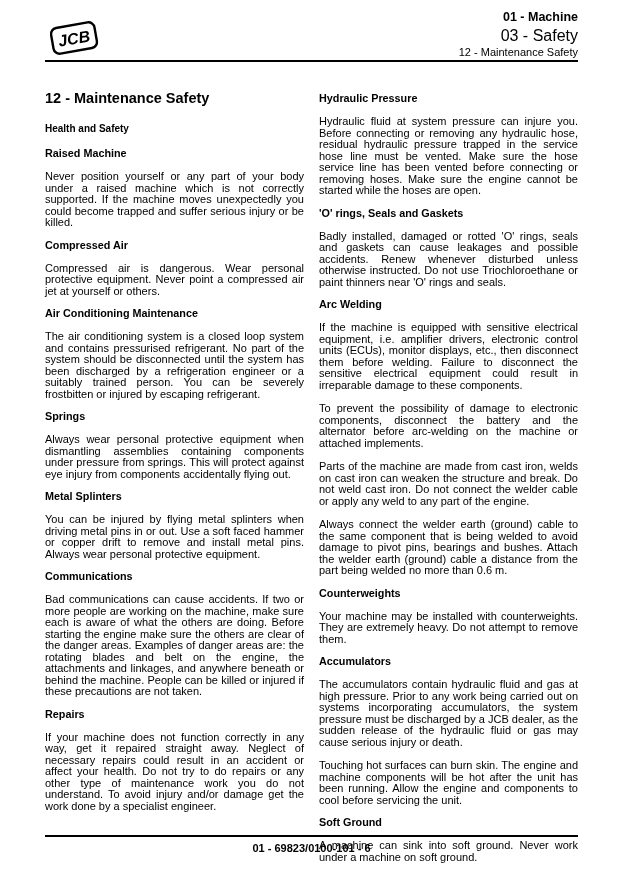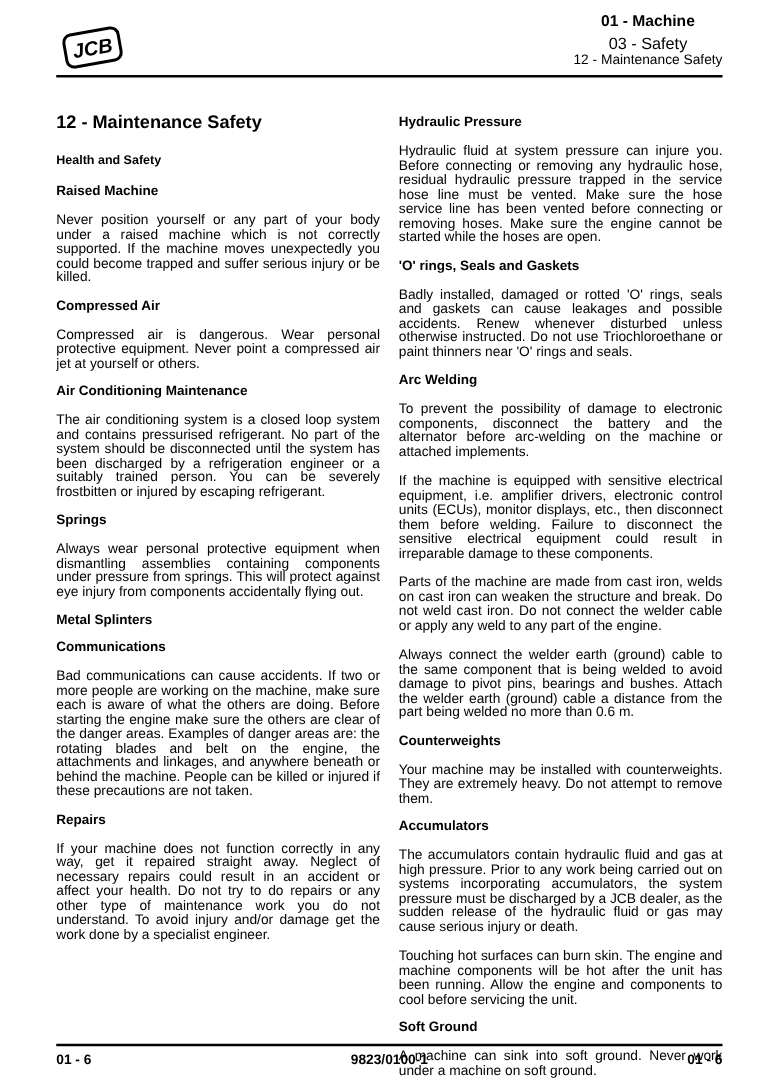--- a/index.html
+++ b/index.html
@@ -24,25 +24,25 @@
   }
   .logo-wrap {
     position: absolute;
     left: 0;
     top: 6px;
   }
   .header-meta {
     position: absolute;
     right: 0;
     top: 0;
-    text-align: center;
+    text-align: right;
     line-height: 1.18;
   }
   .hm-chapter { font-size: 12.5px; font-weight: bold; margin-bottom: 2px; }
-  .hm-section { font-size: 13px; }
+  .hm-section { font-size: 16px; }
   .hm-subsection { font-size: 11px; }
 
   .rule {
     position: absolute;
     left: 45px;
     right: 45px;
     height: 2px;
     background: #000;
   }
   .rule-top { top: 60px; }
@@ -86,24 +86,23 @@
     margin: 12px 0 7px 0;
   }
 
   
   .footer {
     position: absolute;
     top: 842px;
     left: 45px;
     right: 45px;
     display: flex;
-    justify-content: space-between;
+    justify-content: center;
     font-size: 11px;
     font-weight: bold;
-    gap: 44px;
   }
   .footer .f-center { text-align: center; }
 </style>
 </head>
 <body>
 
 <div class="page">
 
   <header class="header">
     <div class="logo-wrap">
@@ -139,20 +138,21 @@
           <section>
             <h3>Air Conditioning Maintenance</h3>
             <p>The air conditioning system is a closed loop system and contains pressurised refrigerant. No part of the system should be disconnected until the system has been discharged by a refrigeration engineer or a suitably trained person. You can be severely frostbitten or injured by escaping refrigerant.</p>
           </section>
           <section>
             <h3>Springs</h3>
             <p>Always wear personal protective equipment when dismantling assemblies containing components under pressure from springs. This will protect against eye injury from components accidentally flying out.</p>
           </section>
           <section>
             <h3>Metal Splinters</h3>
+            <p>You can be injured by flying metal splinters when driving metal pins in or out. Use a soft faced hammer or copper drift to remove and install metal pins. Always wear personal protective equipment.</p>
           </section>
           <section>
             <h3>Communications</h3>
             <p>Bad communications can cause accidents. If two or more people are working on the machine, make sure each is aware of what the others are doing. Before starting the engine make sure the others are clear of the danger areas. Examples of danger areas are: the rotating blades and belt on the engine, the attachments and linkages, and anywhere beneath or behind the machine. People can be killed or injured if these precautions are not taken.</p>
           </section>
           <section>
             <h3>Repairs</h3>
             <p>If your machine does not function correctly in any way, get it repaired straight away. Neglect of necessary repairs could result in an accident or affect your health. Do not try to do repairs or any other type of maintenance work you do not understand. To avoid injury and/or damage get the work done by a specialist engineer.</p>
           </section>
         </div>
@@ -162,22 +162,22 @@
           <section>
             <h3>Hydraulic Pressure</h3>
             <p>Hydraulic fluid at system pressure can injure you. Before connecting or removing any hydraulic hose, residual hydraulic pressure trapped in the service hose line must be vented. Make sure the hose service line has been vented before connecting or removing hoses. Make sure the engine cannot be started while the hoses are open.</p>
           </section>
           <section>
             <h3>'O' rings, Seals and Gaskets</h3>
             <p>Badly installed, damaged or rotted 'O' rings, seals and gaskets can cause leakages and possible accidents. Renew whenever disturbed unless otherwise instructed. Do not use Triochloroethane or paint thinners near 'O' rings and seals.</p>
           </section>
           <section>
             <h3>Arc Welding</h3>
+            <p>If the machine is equipped with sensitive electrical equipment, i.e. amplifier drivers, electronic control units (ECUs), monitor displays, etc., then disconnect them before welding. Failure to disconnect the sensitive electrical equipment could result in irreparable damage to these components.</p>
             <p>To prevent the possibility of damage to electronic components, disconnect the battery and the alternator before arc-welding on the machine or attached implements.</p>
-            <p>If the machine is equipped with sensitive electrical equipment, i.e. amplifier drivers, electronic control units (ECUs), monitor displays, etc., then disconnect them before welding. Failure to disconnect the sensitive electrical equipment could result in irreparable damage to these components.</p>
             <p>Parts of the machine are made from cast iron, welds on cast iron can weaken the structure and break. Do not weld cast iron. Do not connect the welder cable or apply any weld to any part of the engine.</p>
             <p>Always connect the welder earth (ground) cable to the same component that is being welded to avoid damage to pivot pins, bearings and bushes. Attach the welder earth (ground) cable a distance from the part being welded no more than 0.6 m.</p>
           </section>
           <section>
             <h3>Counterweights</h3>
             <p>Your machine may be installed with counterweights. They are extremely heavy. Do not attempt to remove them.</p>
           </section>
           <section>
             <h3>Accumulators</h3>
             <p>The accumulators contain hydraulic fluid and gas at high pressure. Prior to any work being carried out on systems incorporating accumulators, the system pressure must be discharged by a JCB dealer, as the sudden release of the hydraulic fluid or gas may cause serious injury or death.</p>

